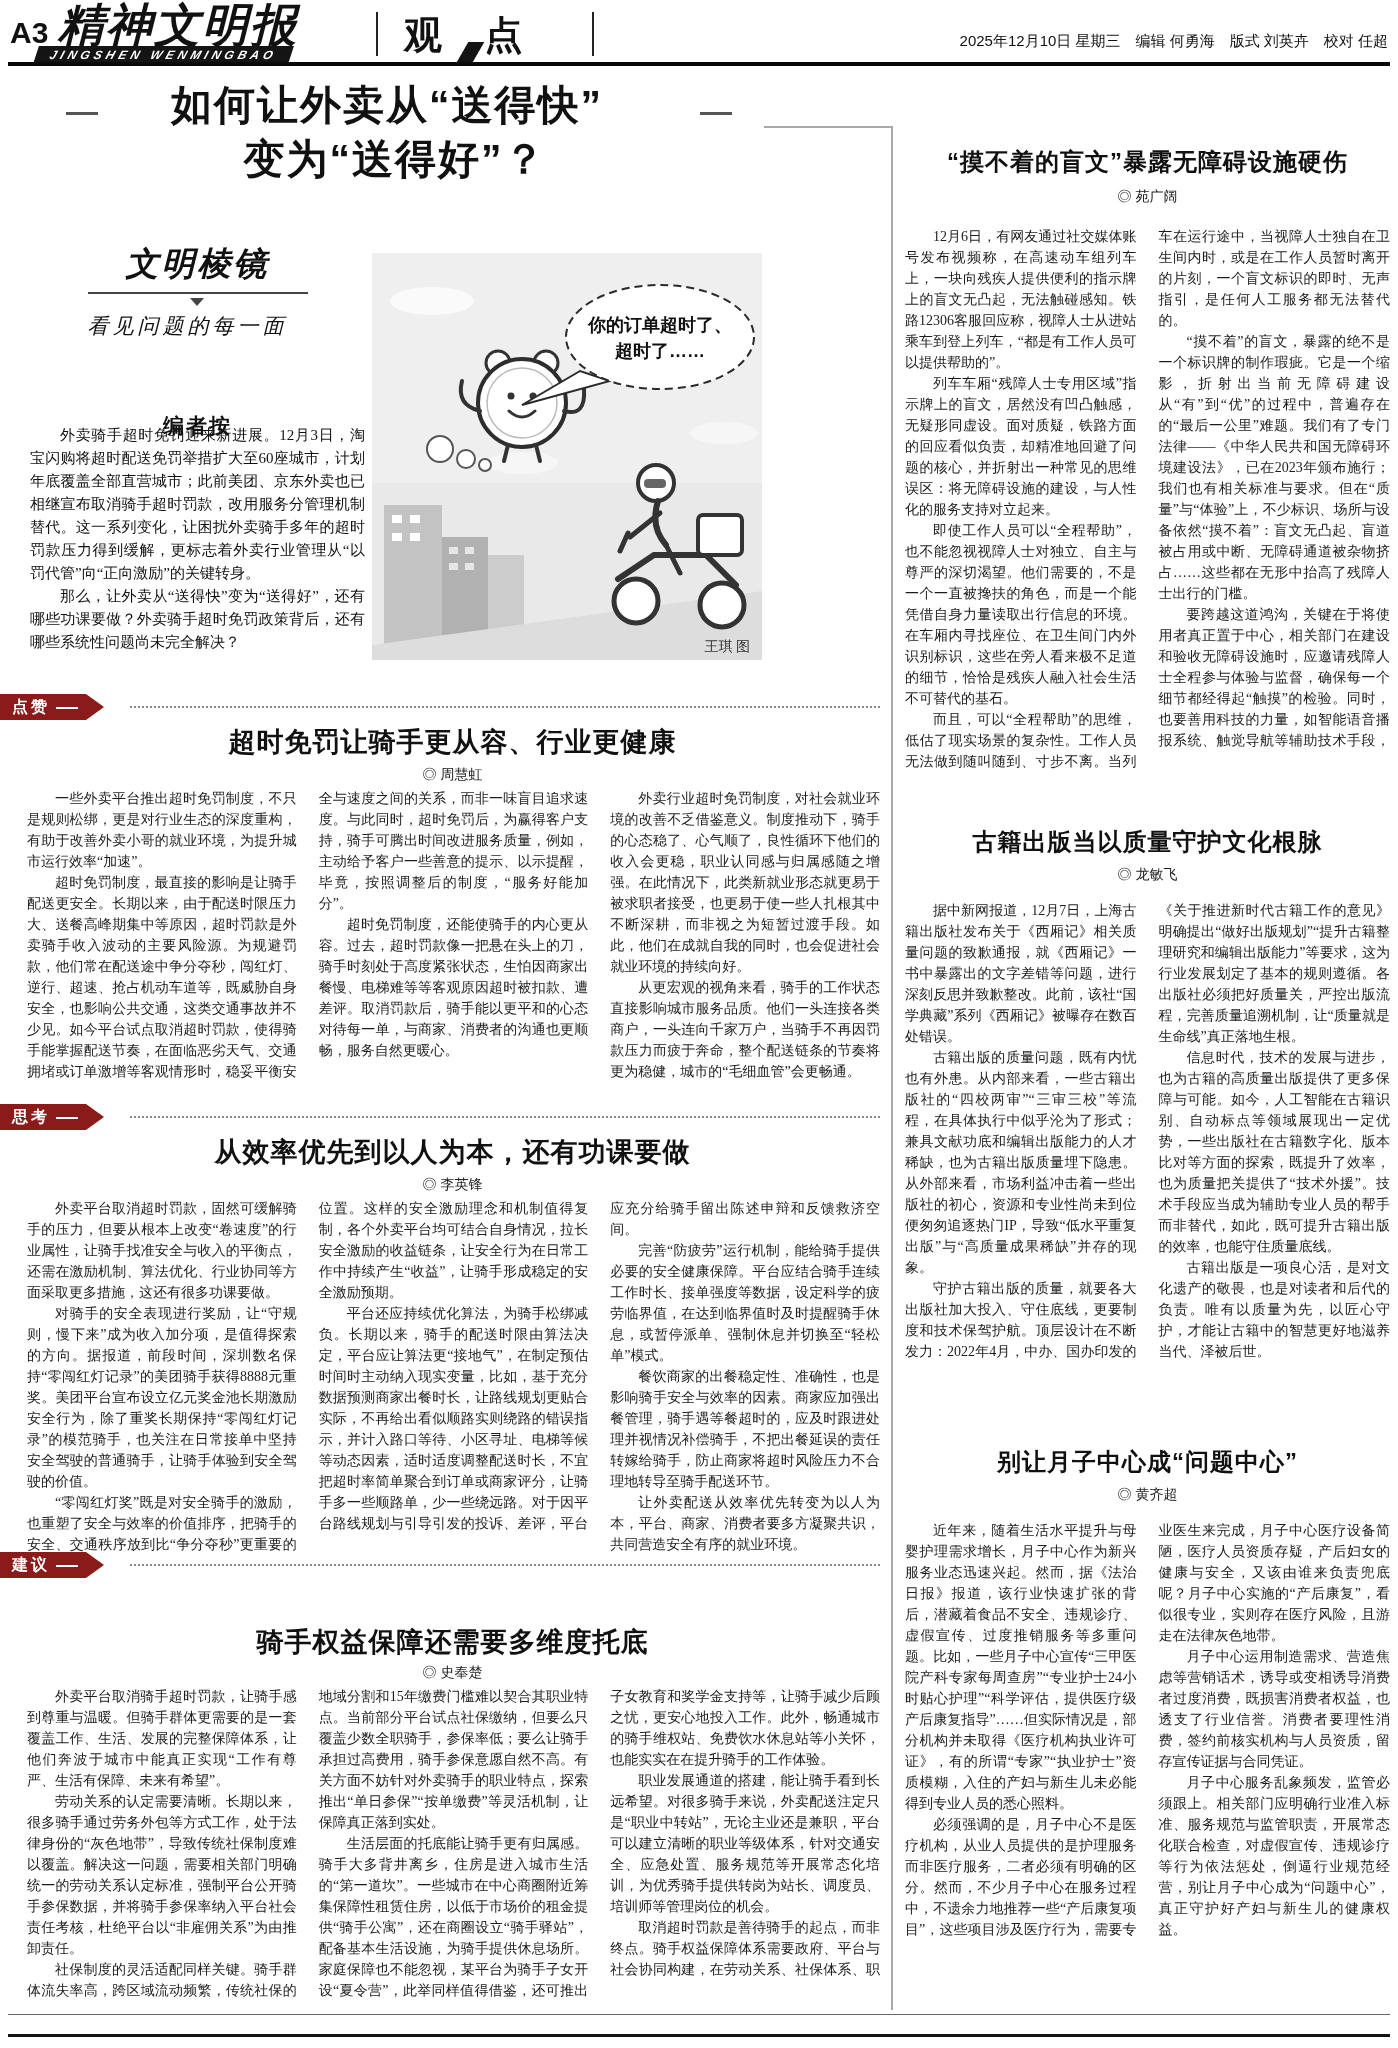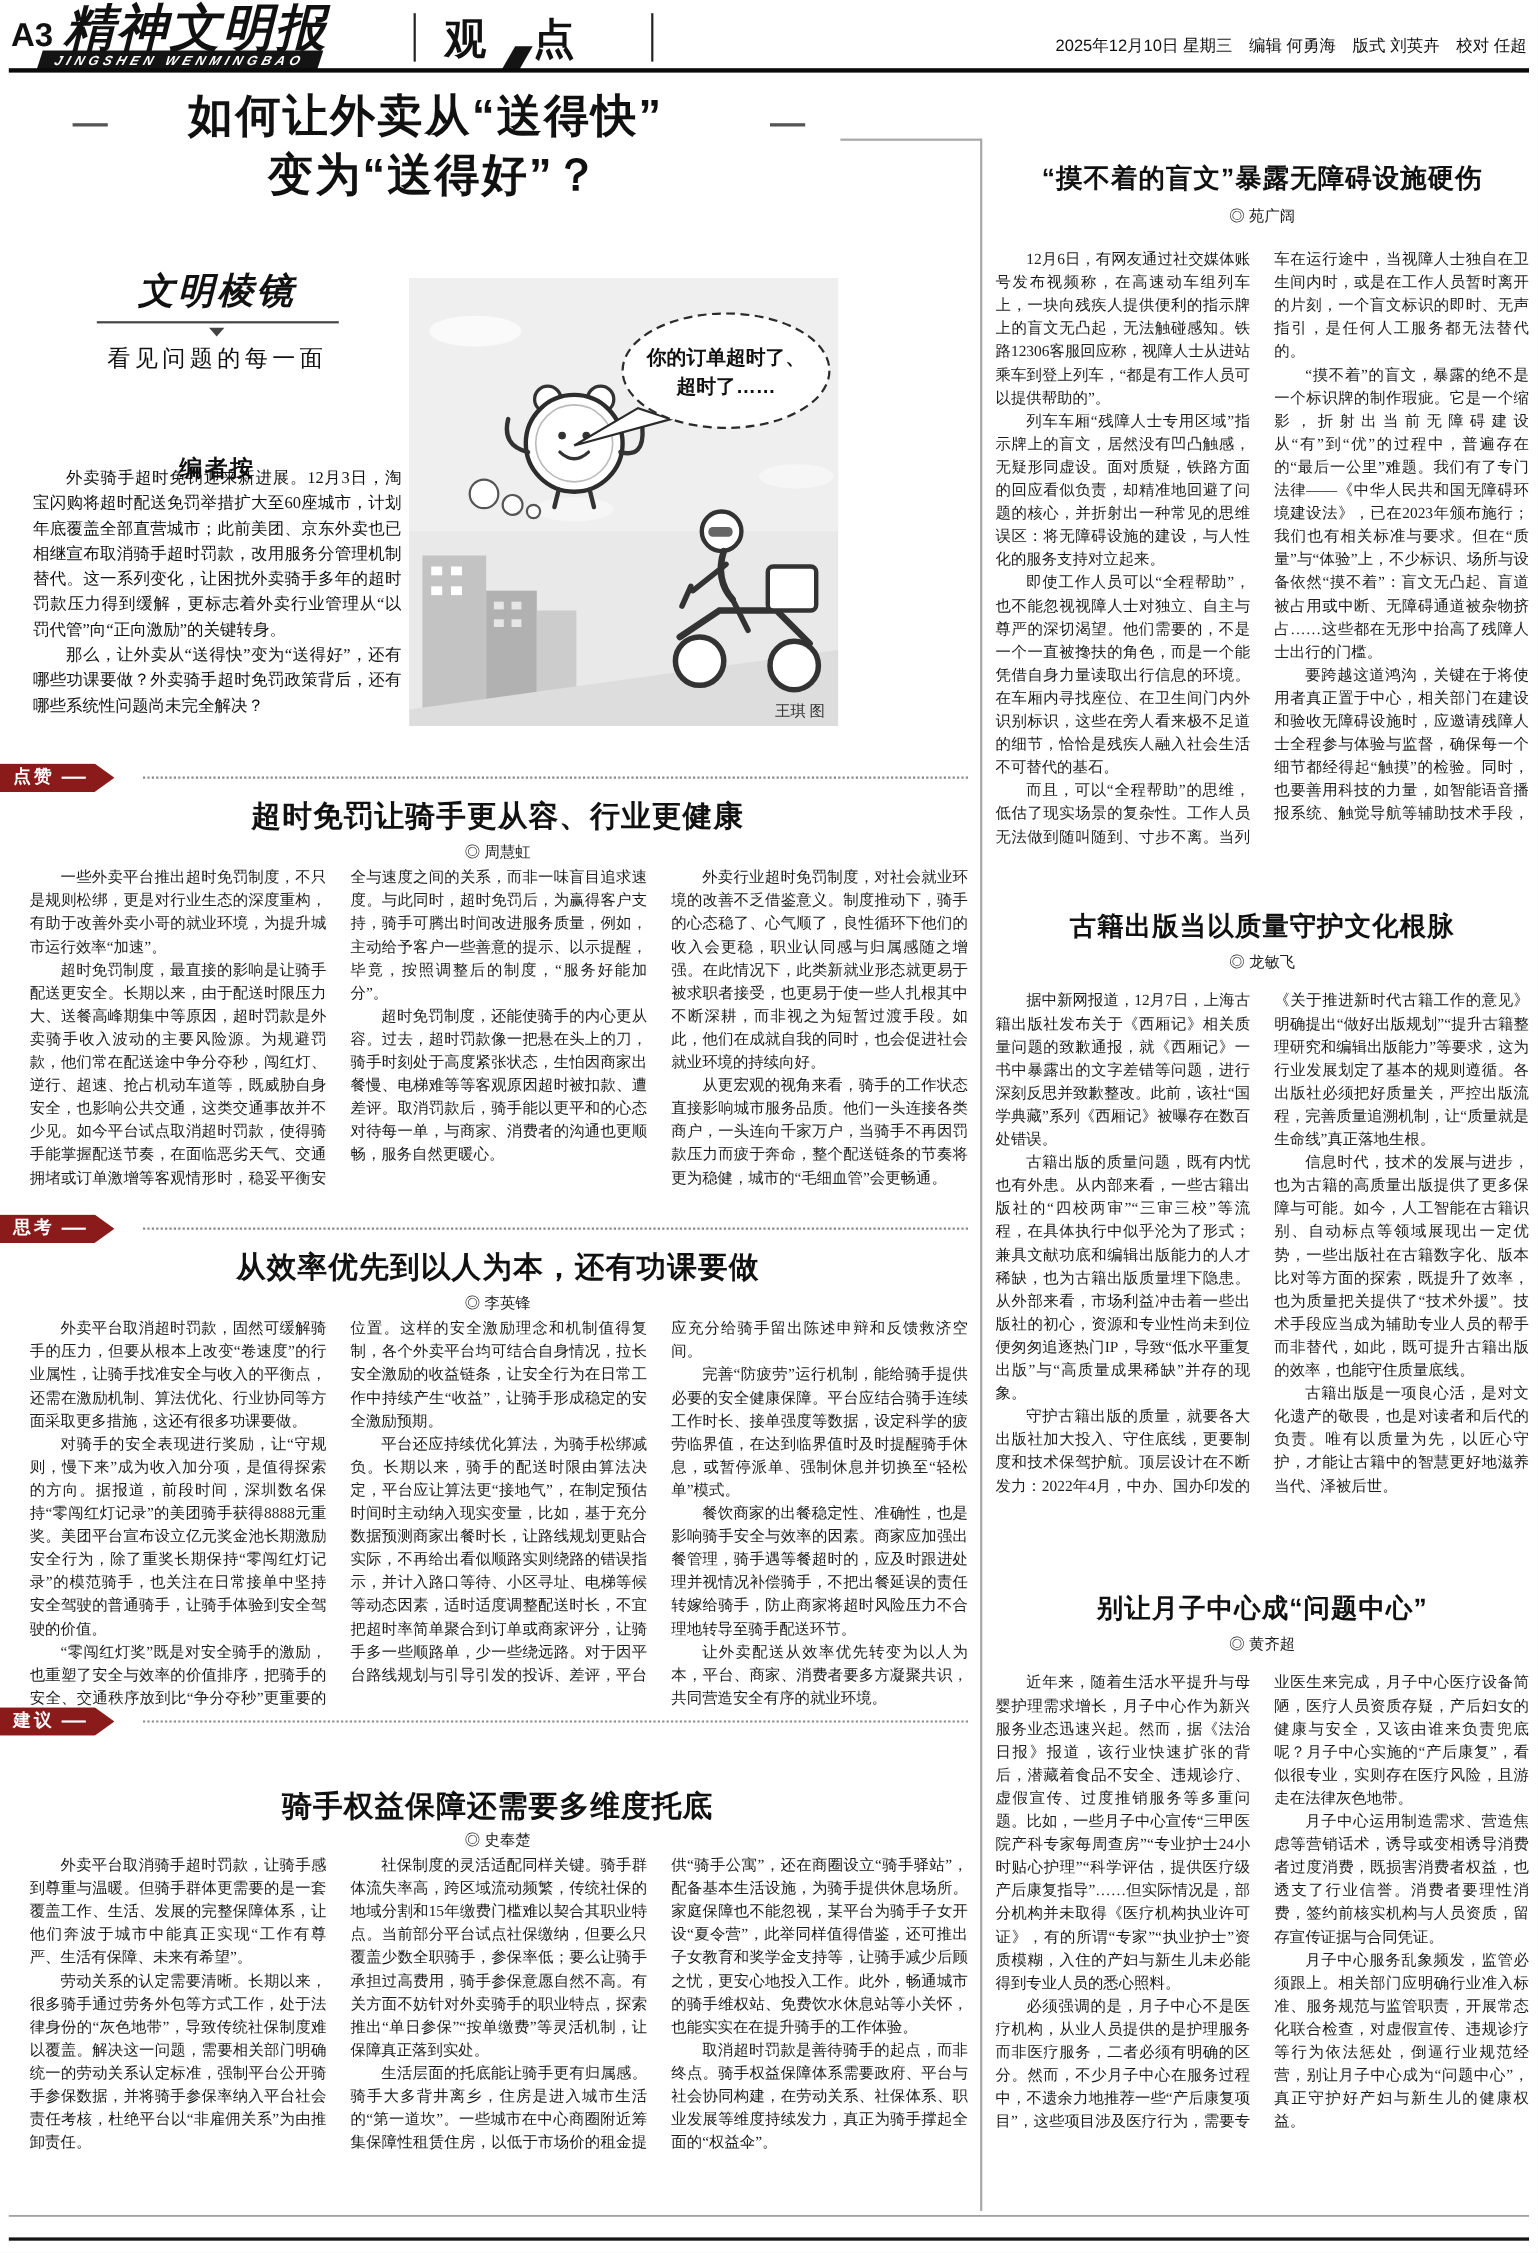--- a/index.html
+++ b/index.html
@@ -73,21 +73,21 @@
   <div class="abs top-rule" style="left:8px;top:62px;width:1382px;height:4px;"></div>
 
   <div class="abs headline" style="left:22px;top:78px;width:730px;">如何让外卖从“送得快”</div>
   <div class="abs headline" style="left:30px;top:132px;width:730px;">变为“送得好”？</div>
   <div class="abs hl-dash" style="left:66px;top:112px;width:32px;"></div>
   <div class="abs hl-dash" style="left:700px;top:112px;width:32px;"></div>
 
   <div class="abs brand" style="left:30px;top:242px;width:335px;">文明棱镜</div>
   <div class="abs brand-rule" style="left:88px;top:292px;width:220px;"></div>
   <div class="abs brand-tri" style="left:190px;top:296px;"></div>
-  <div class="abs tagline" style="left:30px;top:312px;width:335px;">看见问题的每一面</div>
+  <div class="abs tagline" style="left:20px;top:312px;width:335px;font-style:italic;">看见问题的每一面</div>
   <div class="abs ed-title" style="left:30px;top:392px;width:335px;">编者按</div>
   <div class="abs ed-body" style="left:30px;top:424px;width:335px;height:238px;">
       <p>外卖骑手超时免罚迎来新进展。12月3日，淘宝闪购将超时配送免罚举措扩大至60座城市，计划年底覆盖全部直营城市；此前美团、京东外卖也已相继宣布取消骑手超时罚款，改用服务分管理机制替代。这一系列变化，让困扰外卖骑手多年的超时罚款压力得到缓解，更标志着外卖行业管理从“以罚代管”向“正向激励”的关键转身。</p>
       <p>那么，让外卖从“送得快”变为“送得好”，还有哪些功课要做？外卖骑手超时免罚政策背后，还有哪些系统性问题尚未完全解决？</p>
     </div>
 
   <div class="abs cartoon" style="left:372px;top:253px;width:390px;height:407px;">
     <svg width="390" height="407" viewBox="0 0 390 407">
       <rect width="390" height="407" fill="#e9e9e9"></rect>
       <rect width="390" height="230" fill="#efefef"></rect>
@@ -187,20 +187,21 @@
     <span class="pennant"><span>建议</span><span class="dash"></span></span>
     <span class="dotfill"></span>
   </div>
   <div class="abs art-title" style="left:25px;top:1624px;width:855px;">骑手权益保障还需要多维度托底</div>
   <div class="abs byline" style="left:25px;top:1664px;width:855px;">◎ 史奉楚</div>
   <div class="abs body-cols cols3" style="left:27px;top:1686px;width:853px;height:322px;">
       <p>外卖平台取消骑手超时罚款，让骑手感到尊重与温暖。但骑手群体更需要的是一套覆盖工作、生活、发展的完整保障体系，让他们奔波于城市中能真正实现“工作有尊严、生活有保障、未来有希望”。</p>
       <p>劳动关系的认定需要清晰。长期以来，很多骑手通过劳务外包等方式工作，处于法律身份的“灰色地带”，导致传统社保制度难以覆盖。解决这一问题，需要相关部门明确统一的劳动关系认定标准，强制平台公开骑手参保数据，并将骑手参保率纳入平台社会责任考核，杜绝平台以“非雇佣关系”为由推卸责任。</p>
       <p>社保制度的灵活适配同样关键。骑手群体流失率高，跨区域流动频繁，传统社保的地域分割和15年缴费门槛难以契合其职业特点。当前部分平台试点社保缴纳，但要么只覆盖少数全职骑手，参保率低；要么让骑手承担过高费用，骑手参保意愿自然不高。有关方面不妨针对外卖骑手的职业特点，探索推出“单日参保”“按单缴费”等灵活机制，让保障真正落到实处。</p>
       <p>生活层面的托底能让骑手更有归属感。骑手大多背井离乡，住房是进入城市生活的“第一道坎”。一些城市在中心商圈附近筹集保障性租赁住房，以低于市场价的租金提供“骑手公寓”，还在商圈设立“骑手驿站”，配备基本生活设施，为骑手提供休息场所。家庭保障也不能忽视，某平台为骑手子女开设“夏令营”，此举同样值得借鉴，还可推出子女教育和奖学金支持等，让骑手减少后顾之忧，更安心地投入工作。此外，畅通城市的骑手维权站、免费饮水休息站等小关怀，也能实实在在提升骑手的工作体验。</p>
+      <p>职业发展通道的搭建，能让骑手看到长远希望。对很多骑手来说，外卖配送注定只是“职业中转站”，无论主业还是兼职，平台可以建立清晰的职业等级体系，针对交通安全、应急处置、服务规范等开展常态化培训，为优秀骑手提供转岗为站长、调度员、培训师等管理岗位的机会。</p>
       <p>取消超时罚款是善待骑手的起点，而非终点。骑手权益保障体系需要政府、平台与社会协同构建，在劳动关系、社保体系、职业发展等维度持续发力，真正为骑手撑起全面的“权益伞”。</p>
     </div>
 
   <div class="abs hline" style="left:764px;top:126px;width:128px;height:2px;"></div>
   <div class="abs vline" style="left:891px;top:126px;width:2px;height:1884px;"></div>
 
   <div class="abs r-title" style="left:905px;top:146px;width:485px;">“摸不着的盲文”暴露无障碍设施硬伤</div>
   <div class="abs byline" style="left:905px;top:188px;width:485px;">◎ 苑广阔</div>
   <div class="abs body-cols cols2" style="left:905px;top:226px;width:485px;height:560px;">
       <p>12月6日，有网友通过社交媒体账号发布视频称，在高速动车组列车上，一块向残疾人提供便利的指示牌上的盲文无凸起，无法触碰感知。铁路12306客服回应称，视障人士从进站乘车到登上列车，“都是有工作人员可以提供帮助的”。</p>

